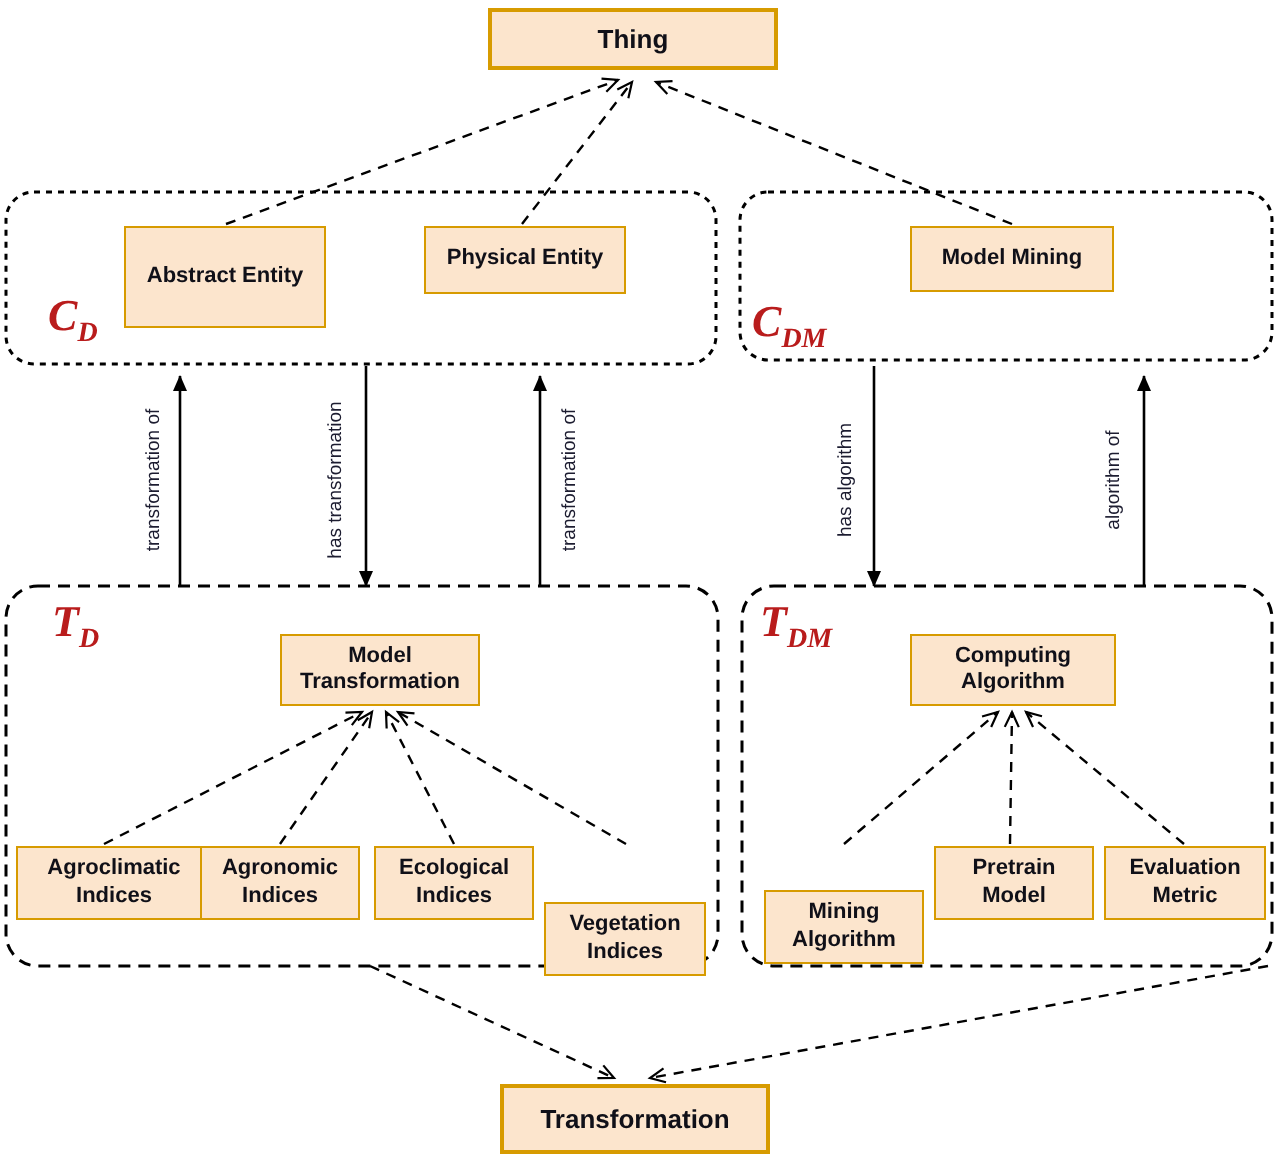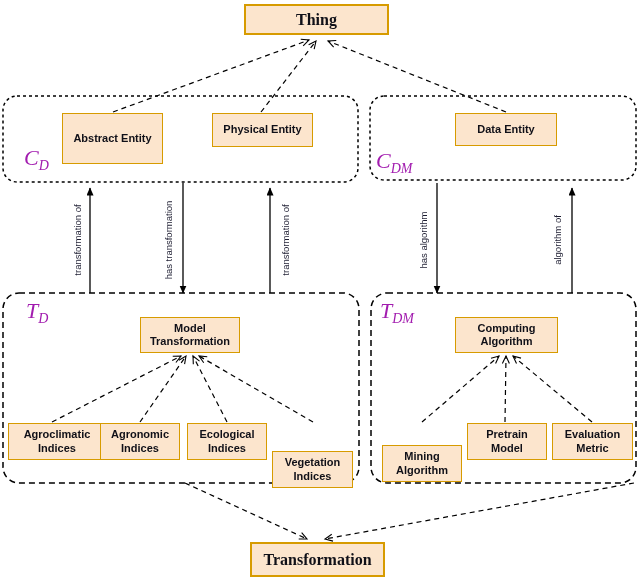--- a/index.html
+++ b/index.html
@@ -9,24 +9,24 @@
   }
   .stage svg{position:absolute;left:0;top:0;}
   .node{
     position:absolute;box-sizing:border-box;
     background:var(--node-fill,#FCE5CD);
     border:1.5px solid var(--node-border,#D79B00);
     display:flex;align-items:center;justify-content:center;
     text-align:center;font-weight:bold;font-size:11px;line-height:1.2;
     color:#101018;white-space:pre-line;
   }
-  .node.big{font-size:16px;border-width:2px;font-family:Liberation Serif, serif;}
+  .node.big{font-size:13px;border-width:2px;}
   .glabel{
     position:absolute;font-family:"Liberation Serif",serif;font-style:italic;
-    font-size:22px;font-weight:normal;color:#a21caf;line-height:1;
+    font-size:22px;font-weight:bold;color:#b91c1c;line-height:1;
   }
   .glabel sub{font-size:14px;line-height:0;}
   .elabel{
     position:absolute;font-size:9.5px;color:#1c1c30;white-space:nowrap;
     transform:translate(-50%,-50%) rotate(-90deg);transform-origin:center;
   }
 </style>
 </head>
 <body>
 
@@ -66,21 +66,21 @@
     <path d="M505,422 L506,356" fill="none" stroke="#000" stroke-width="1.2" stroke-dasharray="5,4" marker-end="url(#mVee)"></path>
     <path d="M592,422 L513,356" fill="none" stroke="#000" stroke-width="1.2" stroke-dasharray="5,4" marker-end="url(#mVee)"></path>
 
     <path d="M185,483 L307,539" fill="none" stroke="#000" stroke-width="1.2" stroke-dasharray="5,4" marker-end="url(#mVee)"></path>
     <path d="M634,483 L325,539" fill="none" stroke="#000" stroke-width="1.2" stroke-dasharray="5,4" marker-end="url(#mVee)"></path>
   </svg>
 
   <div class="node big" style="left:244px;top:4px;width:145px;height:31px;">Thing</div>
   <div class="node" style="left:62px;top:113px;width:101px;height:51px;">Abstract Entity</div>
   <div class="node" style="left:212px;top:113px;width:101px;height:34px;">Physical Entity</div>
-  <div class="node" style="left:455px;top:113px;width:102px;height:33px;">Data Entity</div>
+  <div class="node" style="left:455px;top:113px;width:102px;height:33px;">Model Mining</div>
   <div class="node" style="left:140px;top:317px;width:100px;height:36px;">Model
 Transformation</div>
   <div class="node" style="left:455px;top:317px;width:103px;height:36px;">Computing
 Algorithm</div>
   <div class="node" style="left:8px;top:423px;width:98px;height:37px;">Agroclimatic
 Indices</div>
   <div class="node" style="left:100px;top:423px;width:80px;height:37px;">Agronomic
 Indices</div>
   <div class="node" style="left:187px;top:423px;width:80px;height:37px;">Ecological
 Indices</div>

